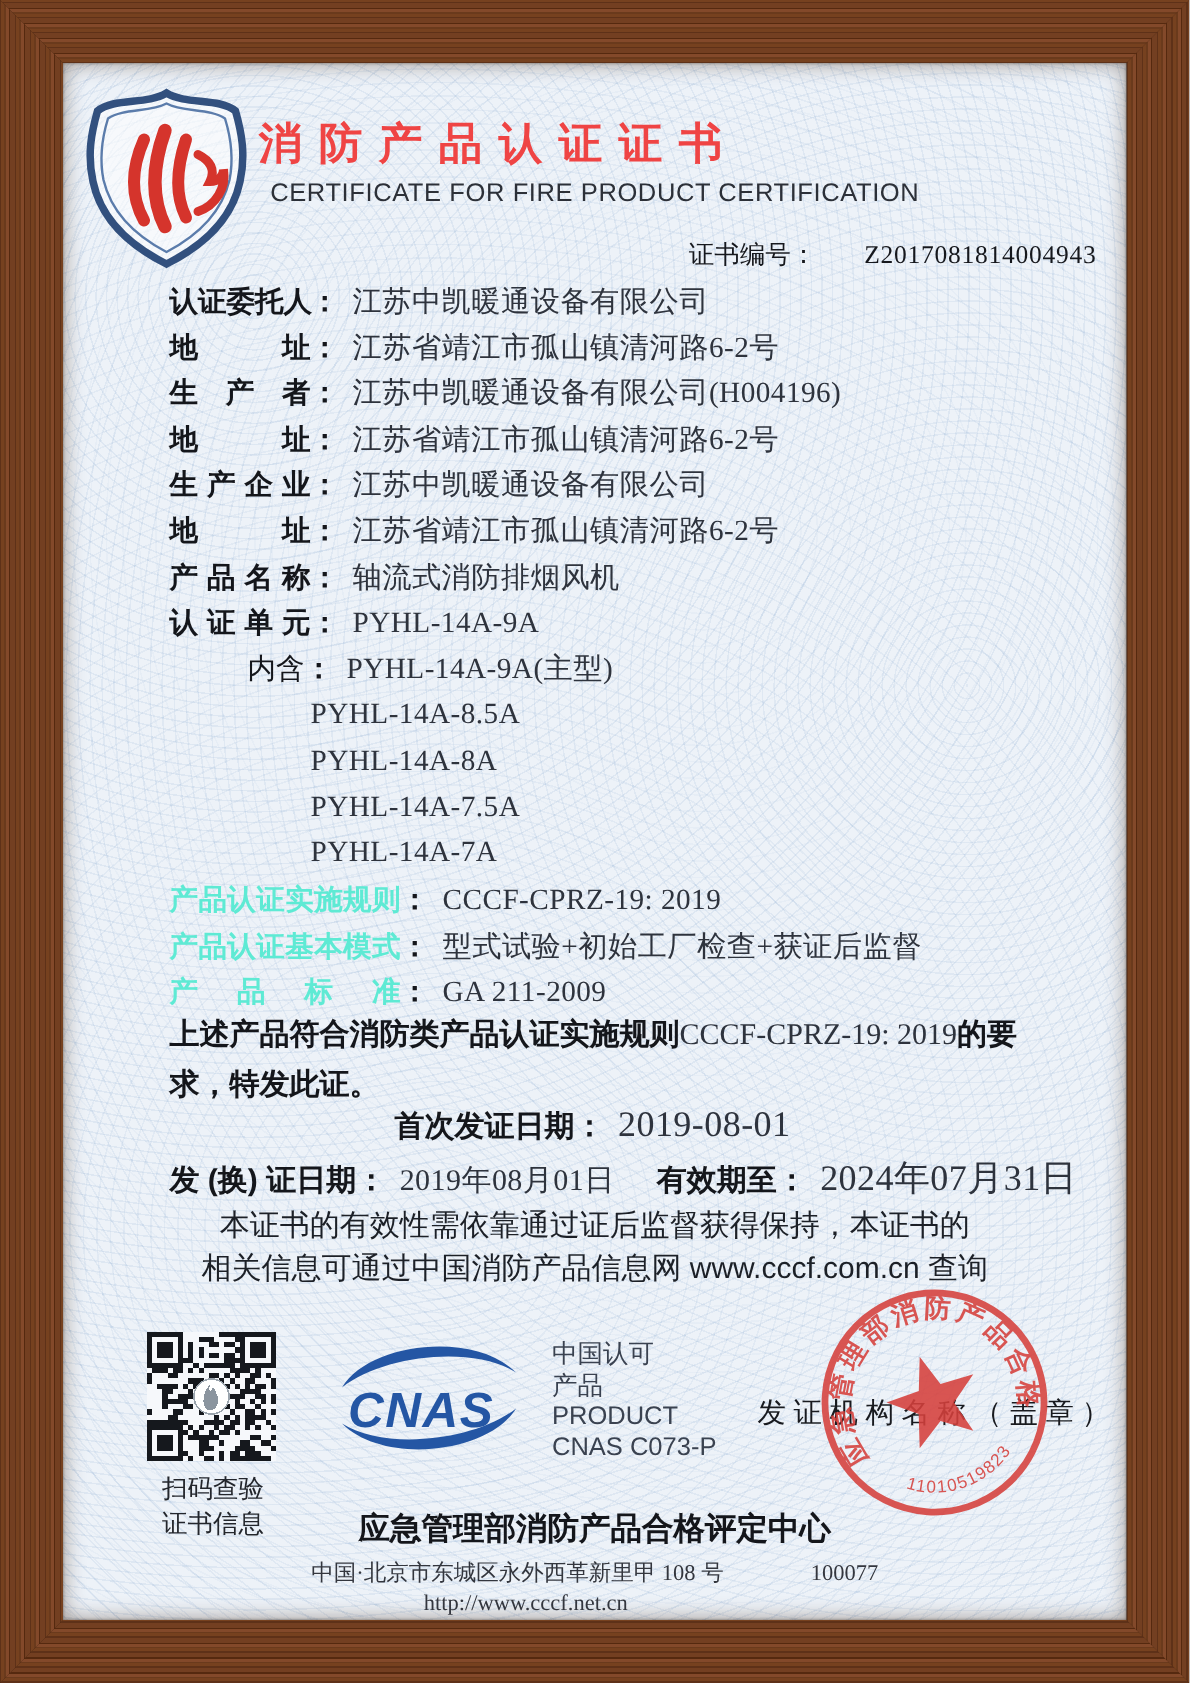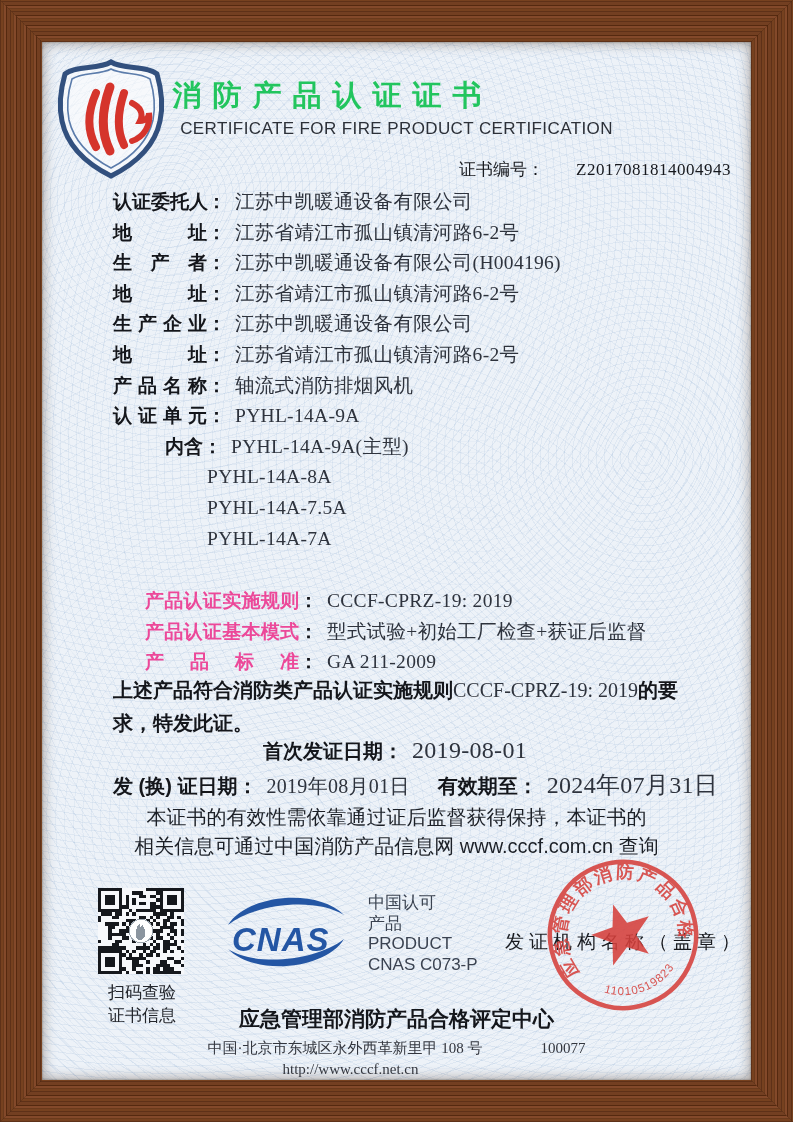--- a/index.html
+++ b/index.html
@@ -21,38 +21,38 @@
     background-image:
       repeating-radial-gradient(circle at 18% 15%, rgba(130,165,205,.14) 0 1px, rgba(0,0,0,0) 1px 7px),
       repeating-radial-gradient(circle at 85% 40%, rgba(130,165,205,.13) 0 1px, rgba(0,0,0,0) 1px 8px),
       repeating-radial-gradient(circle at 35% 75%, rgba(130,165,205,.11) 0 1px, rgba(0,0,0,0) 1px 9px),
       repeating-radial-gradient(circle at 60% 30%, rgba(150,180,215,.08) 0 1px, rgba(0,0,0,0) 1px 11px);
     box-shadow: inset 0 0 14px rgba(55,28,8,.45), inset 0 0 2px rgba(30,15,5,.5); }
 
   .abs { position:absolute; white-space:nowrap; }
 
   
-  .title { left:0; top:76px; width:665px; text-align:center; font-size:29px; font-weight:700; letter-spacing:11px; color:#22c55e; }
+  .title { left:0; top:76px; width:665px; text-align:center; font-size:29px; font-weight:700; letter-spacing:11px; color:#ef4444; }
   .subtitle { left:0; top:119px; width:793px; text-align:center; font-size:17px; letter-spacing:.4px; color:#2c3038; }
   .certno { left:0; top:158px; width:793px; text-align:right; padding-right:62px; font-size:17px; color:#16181d; }
   .certno .num { font-family:"Liberation Serif","DejaVu Serif",serif; letter-spacing:.5px;margin-left:32px; }
 
   
   .fields { left:113px; top:187px; }
   .row { height:30.6px; line-height:30.6px; font-size:19px; white-space:nowrap; }
   .jlbl { display:inline-block; width:94px; text-align:justify; text-align-last:justify; font-weight:700; color:#14161b; vertical-align:top; }
   .colon { font-weight:700; color:#14161b; margin-right:9px; }
   .val { font-family:"Liberation Serif","DejaVu Serif",serif; font-size:19.5px; color:#2e333d; letter-spacing:.3px; }
   .contain-row { padding-left:52px; }
-  .contain-row .lbl2 { font-weight:700; color:#14161b; }
+  .contain-row .lbl2 { font-weight:400; color:#14161b; }
   .item-row { padding-left:94px; }
 
   .rules { left:113px; top:586px; }
   .rules .row { height:30.6px; }
-  .jlbl-w { display:inline-block; width:154px; text-align:justify; text-align-last:justify; font-weight:700; color:#ec4899; vertical-align:top;margin-left:32px; }
+  .jlbl-w { display:inline-block; width:154px; text-align:justify; text-align-last:justify; font-weight:700; color:#5eead4; vertical-align:top; }
 
   .statement { left:113px; top:674px; width:570px; font-size:20px; font-weight:700; color:#14161b; line-height:32.5px; white-space:normal; }
   .statement .mono { font-family:"Liberation Serif","DejaVu Serif",serif; font-weight:400; color:#2e333d; }
 
   .first-issue { left:263px; top:737px; font-size:20px; }
   .issue-row { left:113px; top:769px; font-size:20px; }
   .blbl { font-weight:700; color:#14161b; }
   .gap { display:inline-block; width:28px; }
 
   .notice { left:0; top:803px; width:793px; text-align:center; font-size:20px; color:#1c2027; line-height:28.5px; font-weight:500; }
@@ -101,20 +101,21 @@
   <div class="abs fields">
     <div class="row"><span class="jlbl">认证委托人</span><span class="colon">：</span><span class="val">江苏中凯暖通设备有限公司</span></div>
     <div class="row"><span class="jlbl">地址</span><span class="colon">：</span><span class="val">江苏省靖江市孤山镇清河路6-2号</span></div>
     <div class="row"><span class="jlbl">生产者</span><span class="colon">：</span><span class="val">江苏中凯暖通设备有限公司(H004196)</span></div>
     <div class="row"><span class="jlbl">地址</span><span class="colon">：</span><span class="val">江苏省靖江市孤山镇清河路6-2号</span></div>
     <div class="row"><span class="jlbl">生产企业</span><span class="colon">：</span><span class="val">江苏中凯暖通设备有限公司</span></div>
     <div class="row"><span class="jlbl">地址</span><span class="colon">：</span><span class="val">江苏省靖江市孤山镇清河路6-2号</span></div>
     <div class="row"><span class="jlbl">产品名称</span><span class="colon">：</span><span class="val">轴流式消防排烟风机</span></div>
     <div class="row"><span class="jlbl">认证单元</span><span class="colon">：</span><span class="val">PYHL-14A-9A</span></div>
     <div class="row contain-row"><span class="lbl2">内含</span><span class="colon">：</span><span class="val">PYHL-14A-9A(主型)</span></div>
+    <div class="row item-row"><span class="val">PYHL-14A-8.5A</span></div>
     <div class="row item-row"><span class="val">PYHL-14A-8A</span></div>
     <div class="row item-row"><span class="val">PYHL-14A-7.5A</span></div>
     <div class="row item-row"><span class="val">PYHL-14A-7A</span></div>
   </div>
 
   <div class="abs rules">
     <div class="row"><span class="jlbl-w">产品认证实施规则</span><span class="colon">：</span><span class="val">CCCF-CPRZ-19: 2019</span></div>
     <div class="row"><span class="jlbl-w">产品认证基本模式</span><span class="colon">：</span><span class="val">型式试验+初始工厂检查+获证后监督</span></div>
     <div class="row"><span class="jlbl-w">产品标准</span><span class="colon">：</span><span class="val">GA 211-2009</span></div>
   </div>

